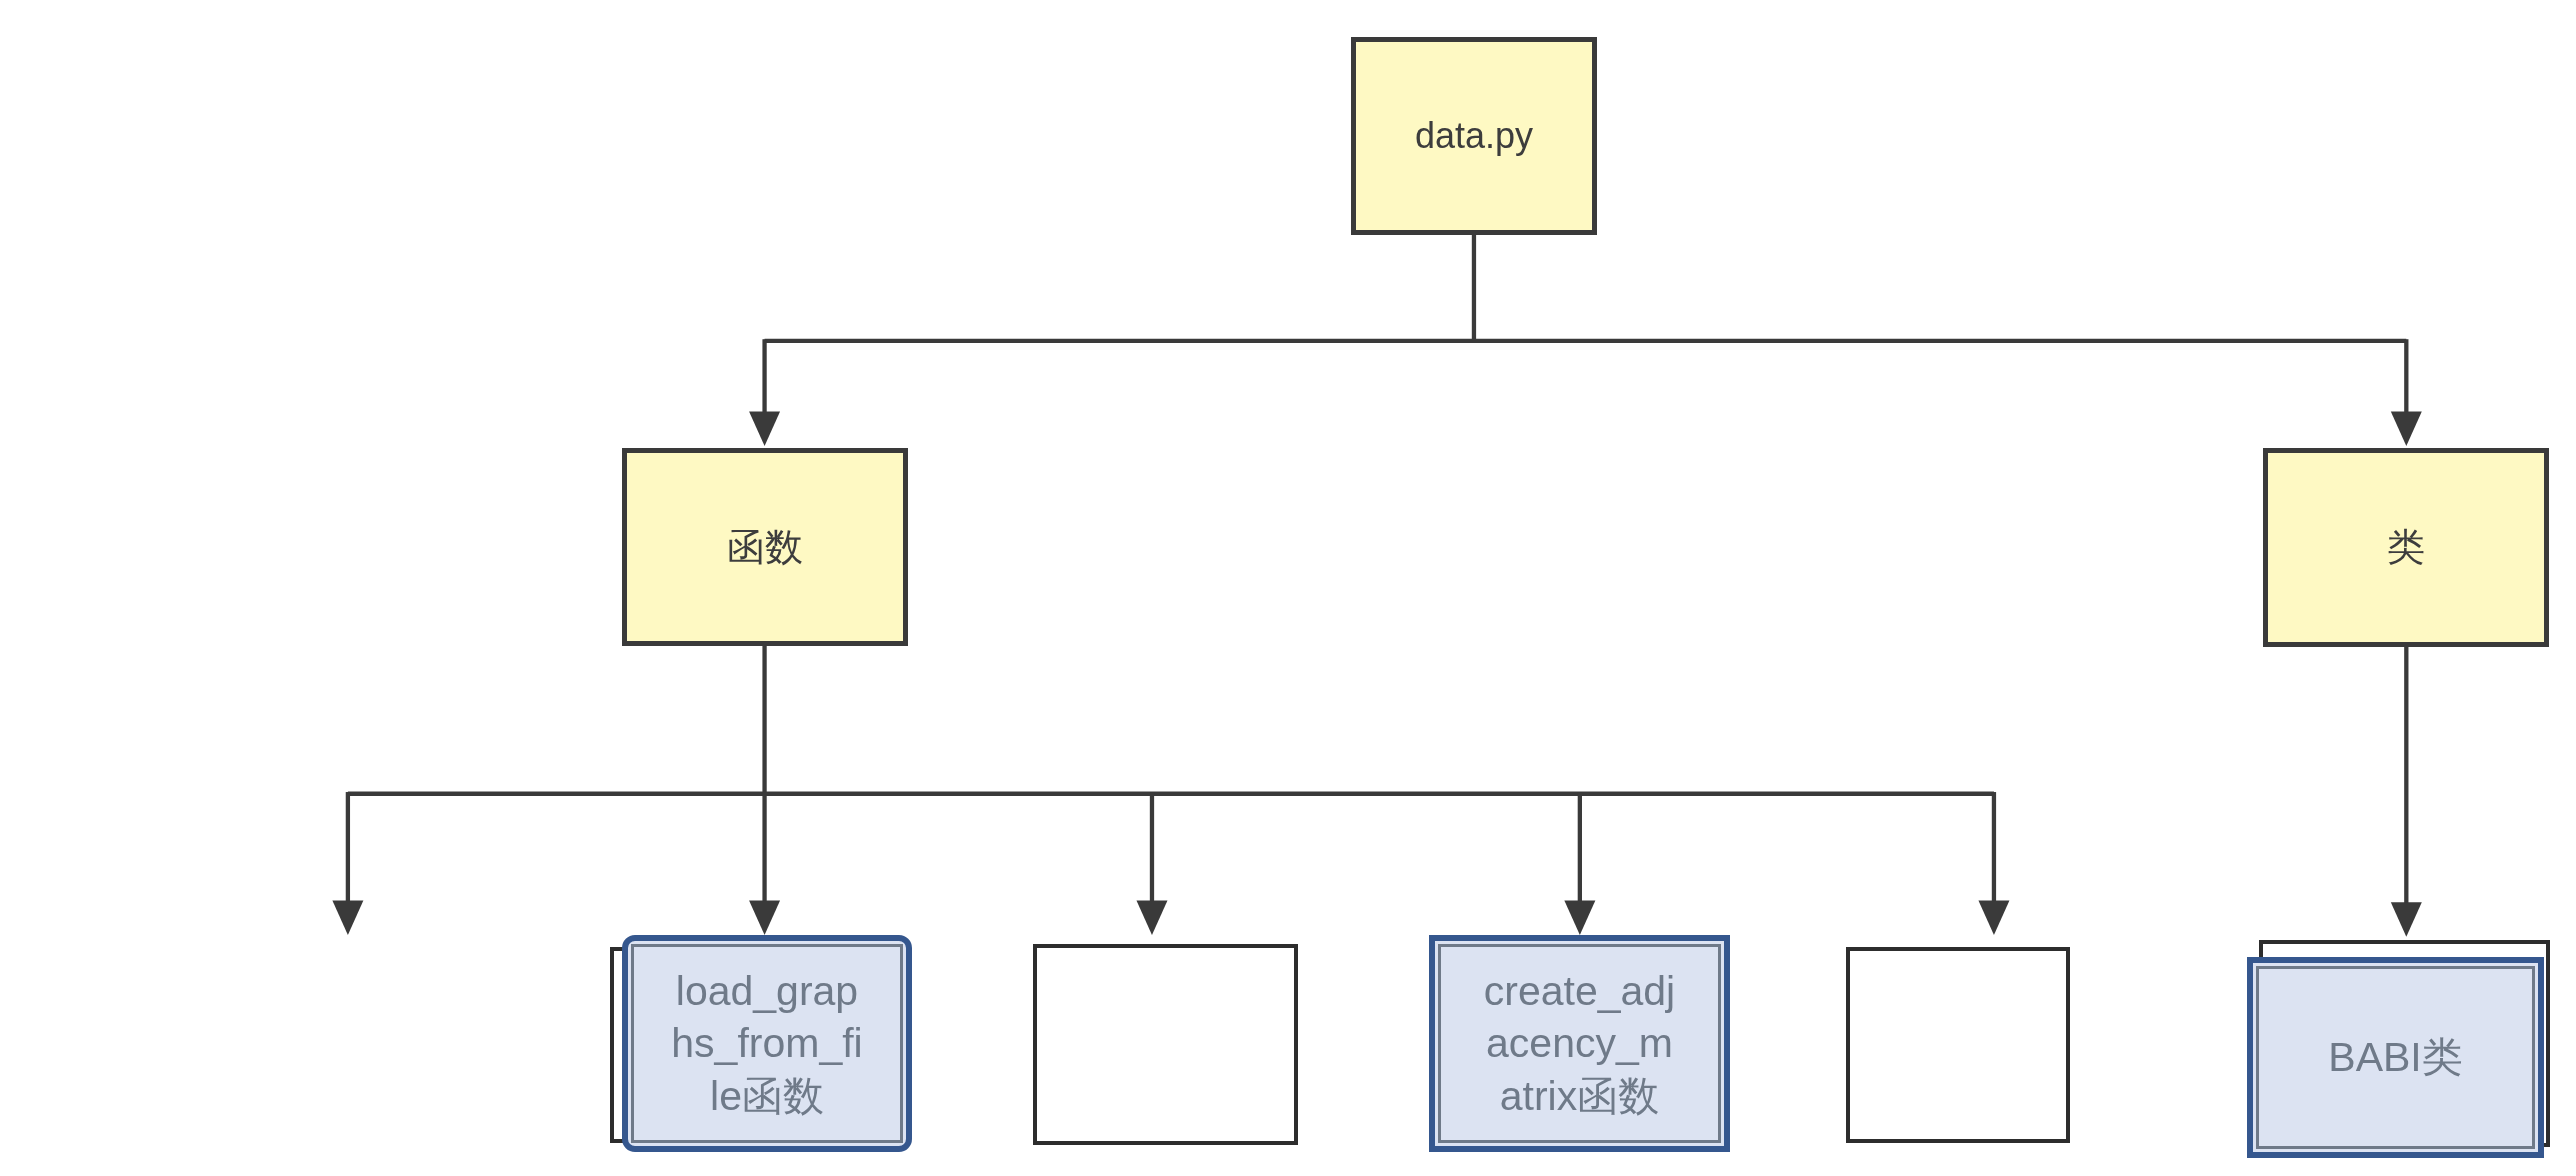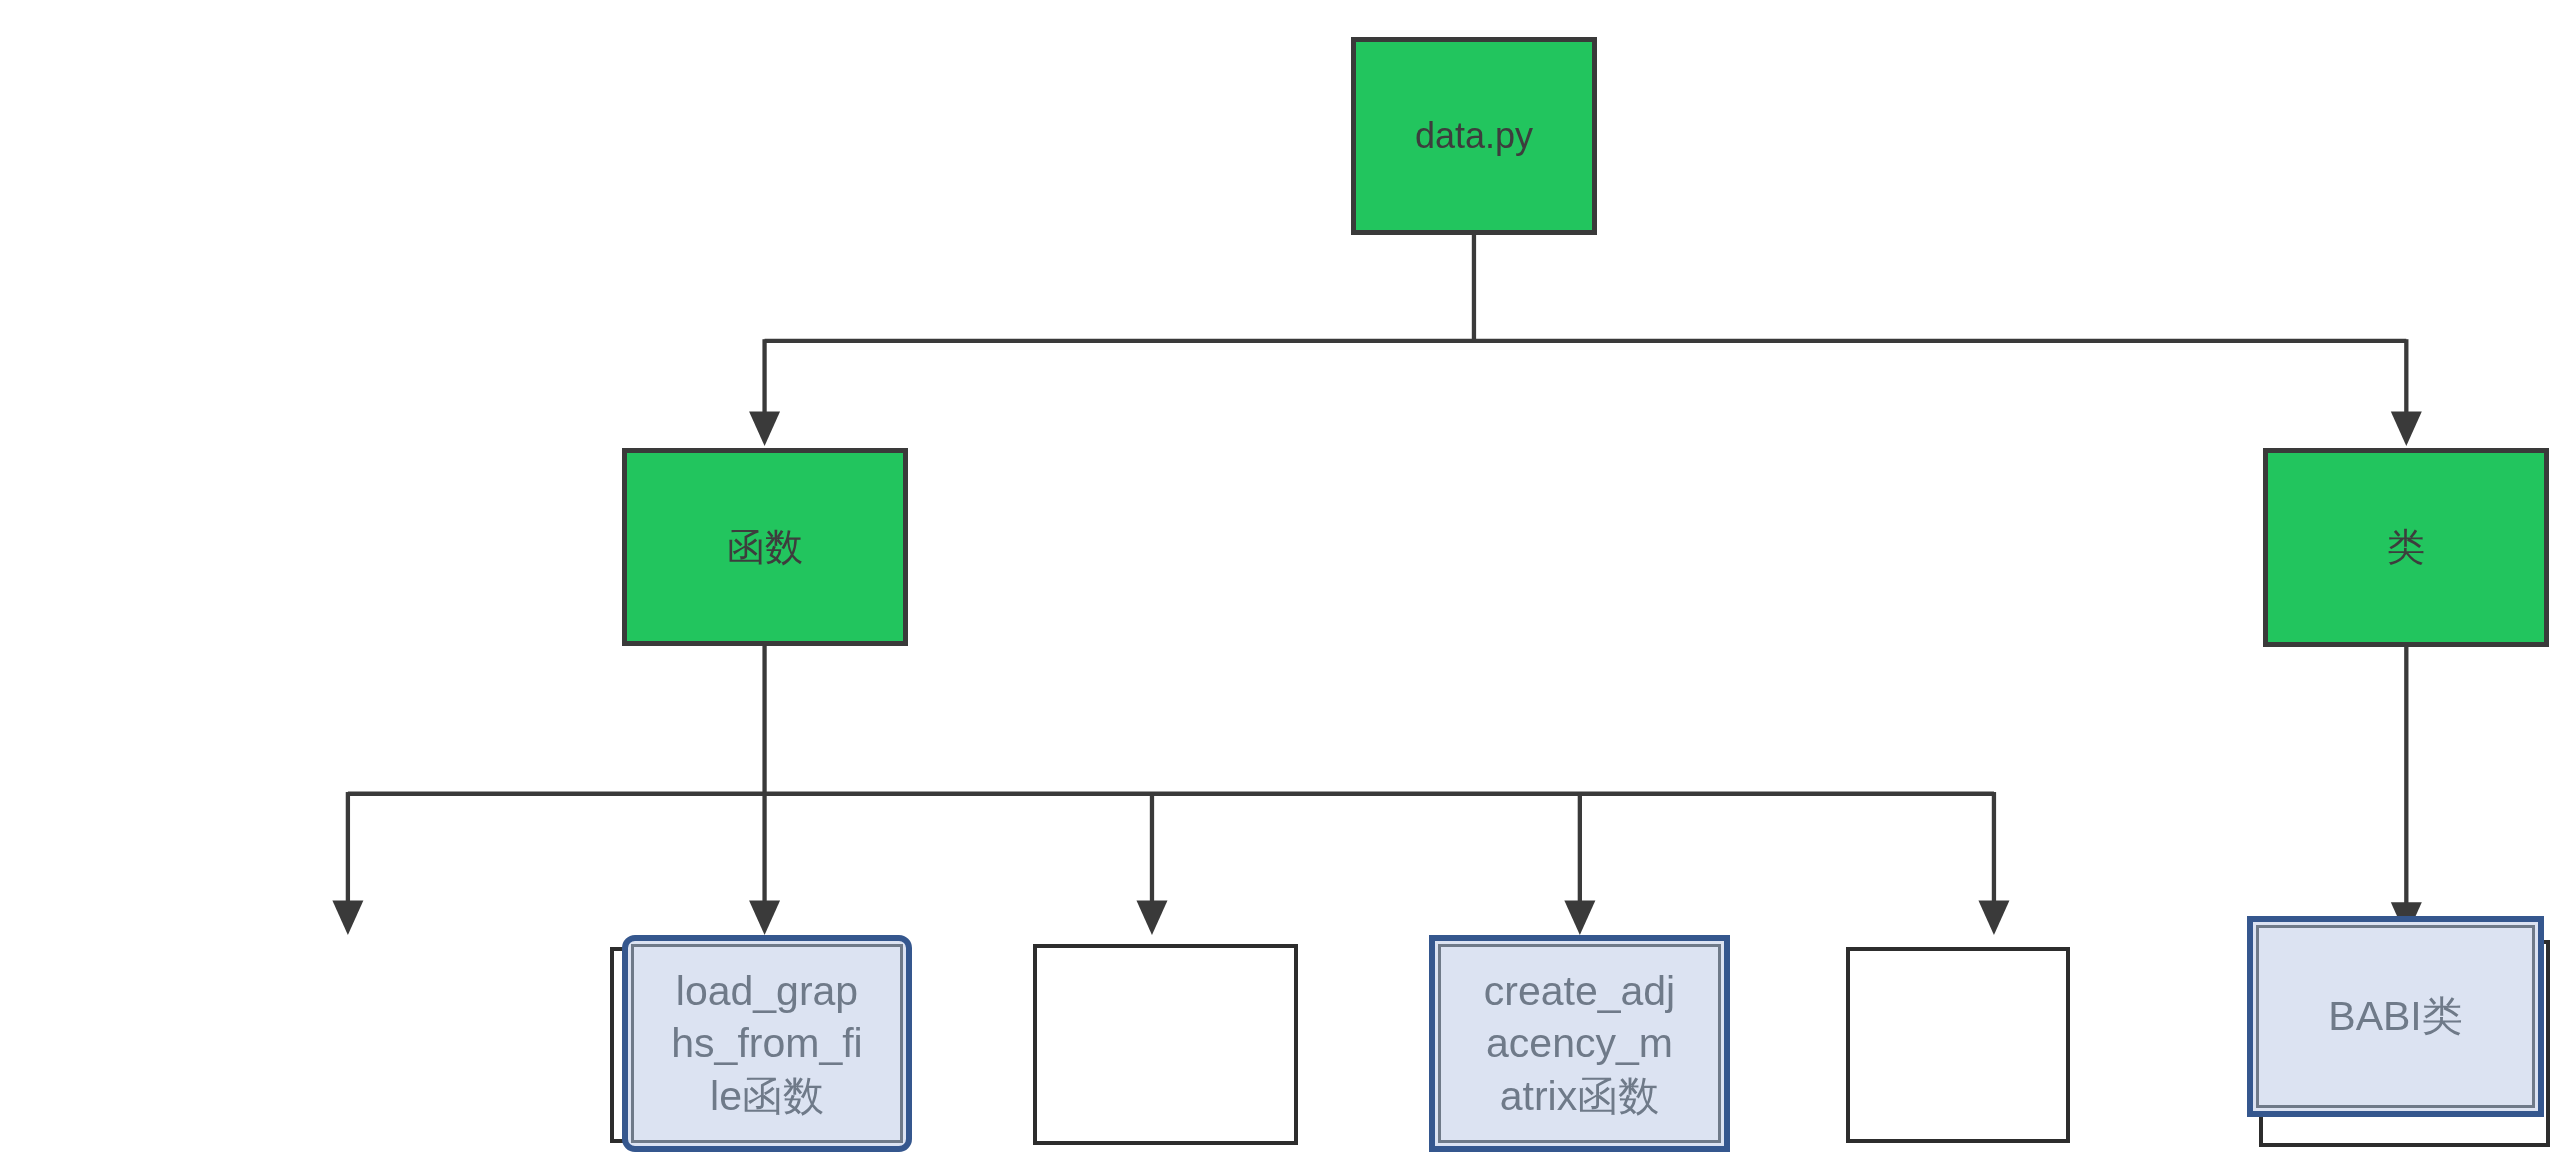--- a/index.html
+++ b/index.html
@@ -20,21 +20,21 @@
   }
   svg.connectors {
     position: absolute;
     left: 0;
     top: 0;
     z-index: 0;
   }
   .node {
     position: absolute;
     box-sizing: border-box;
-    background: #22c55e;
+    background: #fef9c3;
     border: 5.2px solid #3a3a3a;
     display: flex;
     align-items: center;
     justify-content: center;
     text-align: center;
     color: #3d3d3d;
     z-index: 3;
   }
   .node .lbl {
     white-space: pre-line;
@@ -136,20 +136,20 @@
 
   <div class="leaf" style="left:1429px; top:935px; width:301px; height:217px;">
     <div class="leaf-inner">
       <span class="lbl">create_adj
 acency_m
 atrix函数</span>
     </div>
   </div>
 
 
-  <div class="leaf" style="left:2247px; top:916px; width:297px; height:201px;">
+  <div class="leaf" style="left:2247px; top:957px; width:297px; height:201px;">
     <div class="leaf-inner">
       <span class="lbl">BABI类</span>
     </div>
   </div>
 
 </div>
 
 
 </body></html>

